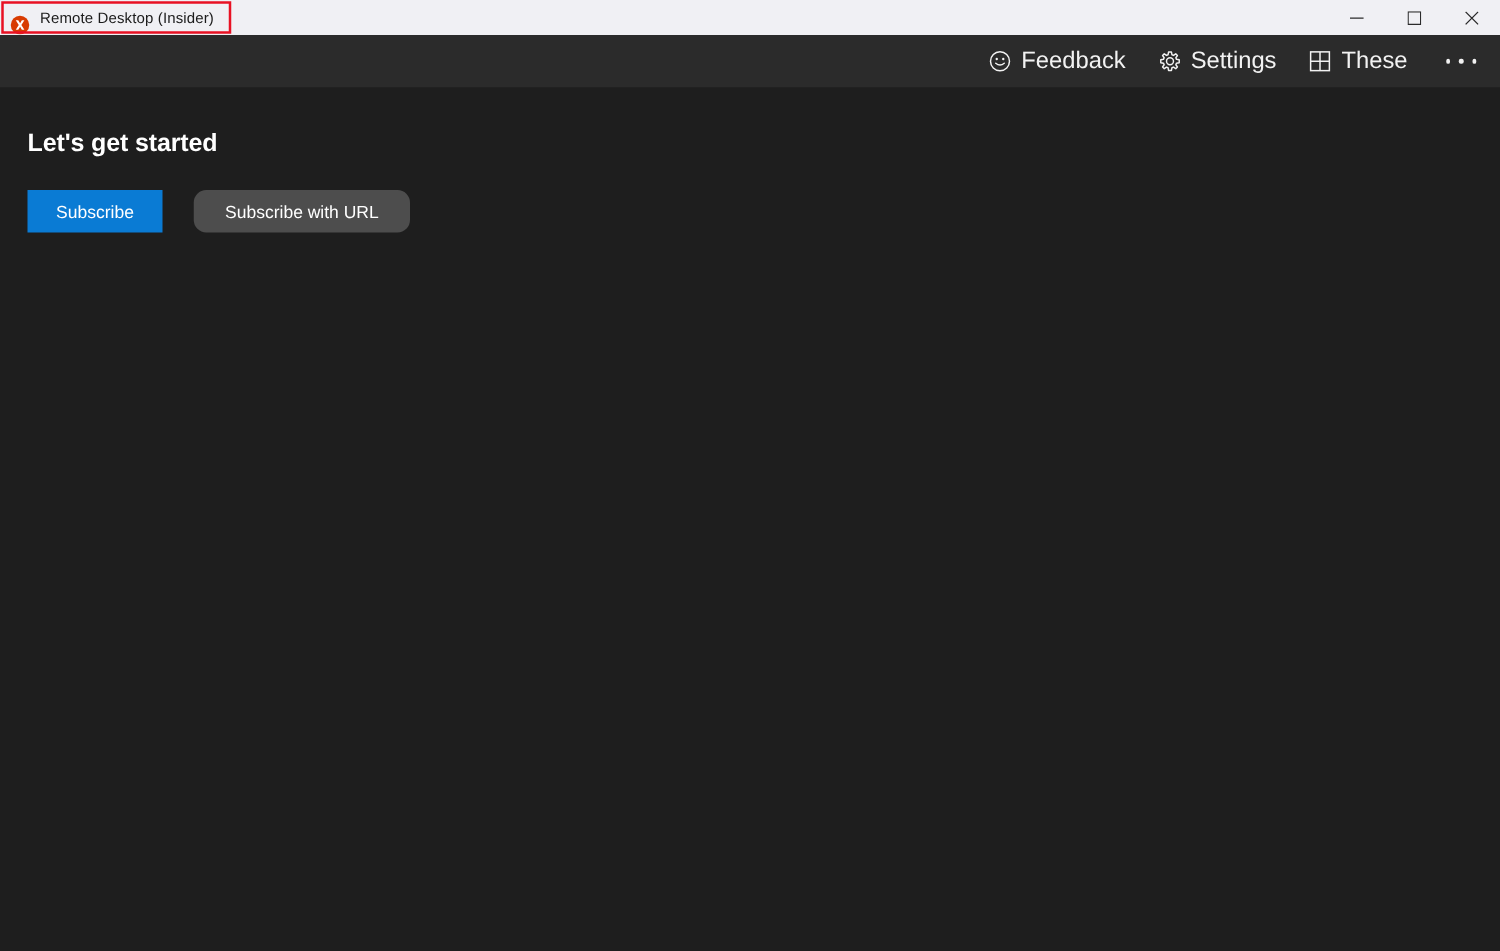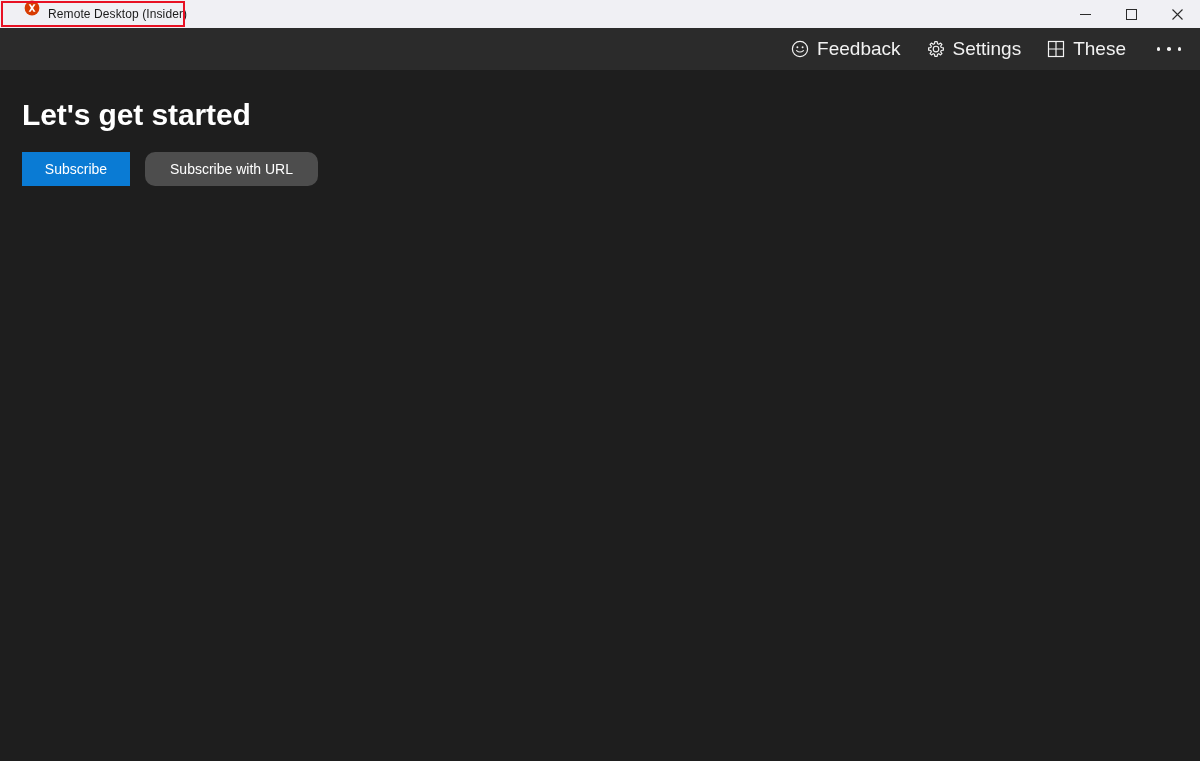--- a/index.html
+++ b/index.html
@@ -28,23 +28,23 @@
     background: #f0f0f4;
     display: flex;
     align-items: center;
     justify-content: space-between;
     position: relative;
     z-index: 5;
   }
 
   .titlebar-left {
     display: flex;
-    align-items: flex-start;
-    height: 28px;
-    padding-left: 24px;
+    align-items: flex-end;
+    height: 28px;
+    padding-left: 8px;
     gap: 8px;
     position: relative;
   }
 
   
   .title-highlight {
     position: absolute;
     left: 1px;
     top: 1px;
     width: 184px;
@@ -135,21 +135,21 @@
   
   .content {
     flex: 1 1 auto;
     background: #1e1e1e;
     padding: 30px 0 0 22px;
     position: relative;
     overflow: hidden;
   }
 
   .page-title {
-    font-size: 30px;
+    font-size: 20px;
     font-weight: bold;
     color: #ffffff;
     line-height: 30px;
     margin-bottom: 22px;
     letter-spacing: -0.1px;
   }
 
   .para {
     font-size: 14px;
     color: #e8e8e8;
@@ -160,21 +160,21 @@
 
   .link {
     color: #4ea1f3;
     text-decoration: none;
     cursor: pointer;
   }
 
   .button-row {
     display: flex;
     align-items: center;
-    gap: 15px;
+    gap: 25px;
     margin-top: 21px;
   }
 
   .btn {
     height: 34px;
     border: none;
     font-family: "Liberation Sans", "DejaVu Sans", sans-serif;
     font-size: 14px;
     color: #ffffff;
     cursor: pointer;

